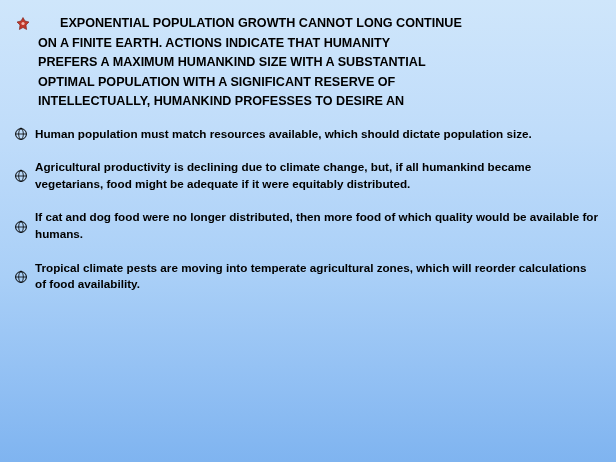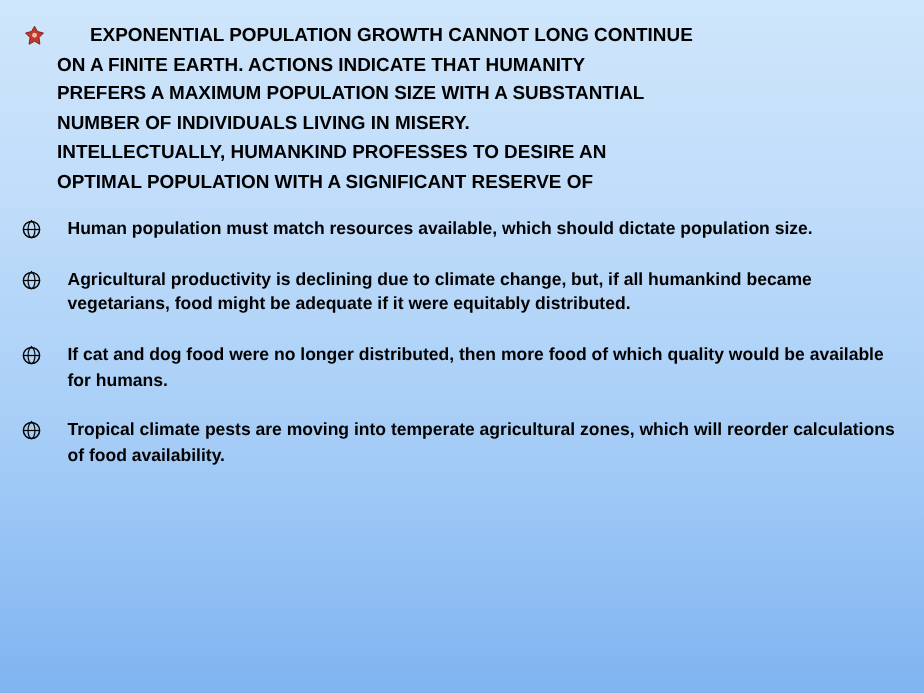--- a/index.html
+++ b/index.html
@@ -47,22 +47,22 @@
     text-indent: 0;
   }
   .head-text .ln.first {
     text-indent: 22px;
   }
   .points {
     margin-top: 14px;
   }
   .point {
     display: flex;
-    align-items: flex-start;
-    gap: 17px;
+    align-items: center;
+    gap: 7px;
     margin-bottom: 17px;
   }
   .point-bullet {
     flex: 0 0 auto;
     width: 14px;
     height: 14px;
     margin-top: 1px;
     position: relative;
   }
   .point-bullet svg {
@@ -84,24 +84,23 @@
   <div class="headblock">
     <div class="head-bullet">
       <svg width="16" height="16" viewBox="0 0 16 16" aria-hidden="true">
         <path d="M8 1.5 L10 5 L14 6 L11 9 L11.6 13.5 L8 11.5 L4.4 13.5 L5 9 L2 6 L6 5 Z" fill="#c0392b" stroke="#7b1d12" stroke-width="0.6"></path>
         <circle cx="8" cy="7.5" r="1.6" fill="#f2b8ae"></circle>
       </svg>
     </div>
     <div class="head-text">
       <span class="ln first">EXPONENTIAL POPULATION GROWTH CANNOT LONG CONTINUE</span>
       <span class="ln">ON A FINITE EARTH.  ACTIONS INDICATE THAT HUMANITY</span>
-      <span class="ln">PREFERS A MAXIMUM POPULATION SIZE WITH A SUBSTANTIAL</span>
-      <span class="ln">NUMBER OF INDIVIDUALS LIVING IN MISERY.</span>
+      <span class="ln">PREFERS A MAXIMUM HUMANKIND SIZE WITH A SUBSTANTIAL</span>
+      <span class="ln">OPTIMAL POPULATION WITH A SIGNIFICANT RESERVE OF</span>
       <span class="ln">INTELLECTUALLY, HUMANKIND PROFESSES TO DESIRE AN</span>
-      <span class="ln">OPTIMAL POPULATION WITH A SIGNIFICANT RESERVE OF</span>
     </div>
   </div>
 
   <div class="points">
 
     <div class="point">
       <div class="point-bullet">
         <svg width="14" height="14" viewBox="0 0 14 14" aria-hidden="true">
           <circle cx="7" cy="7" r="5.4" fill="none" stroke="#000" stroke-width="1"></circle>
           <ellipse cx="7" cy="7" rx="2.3" ry="5.4" fill="none" stroke="#000" stroke-width="0.8"></ellipse>

